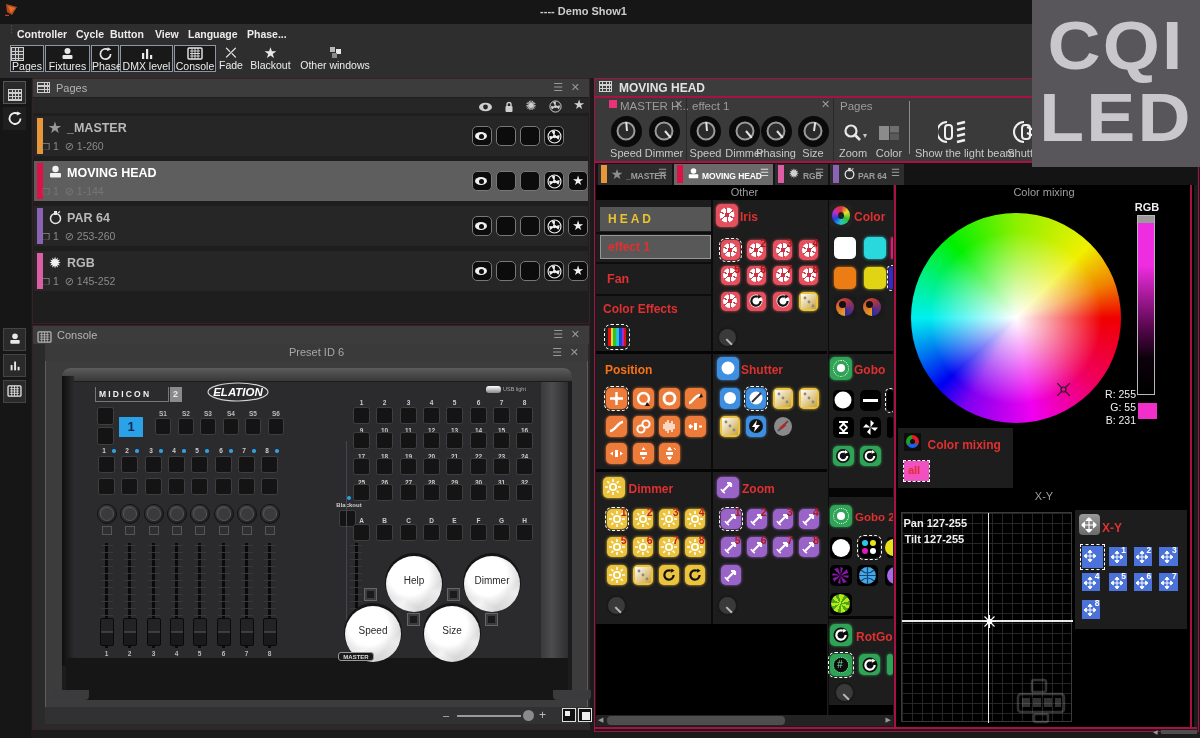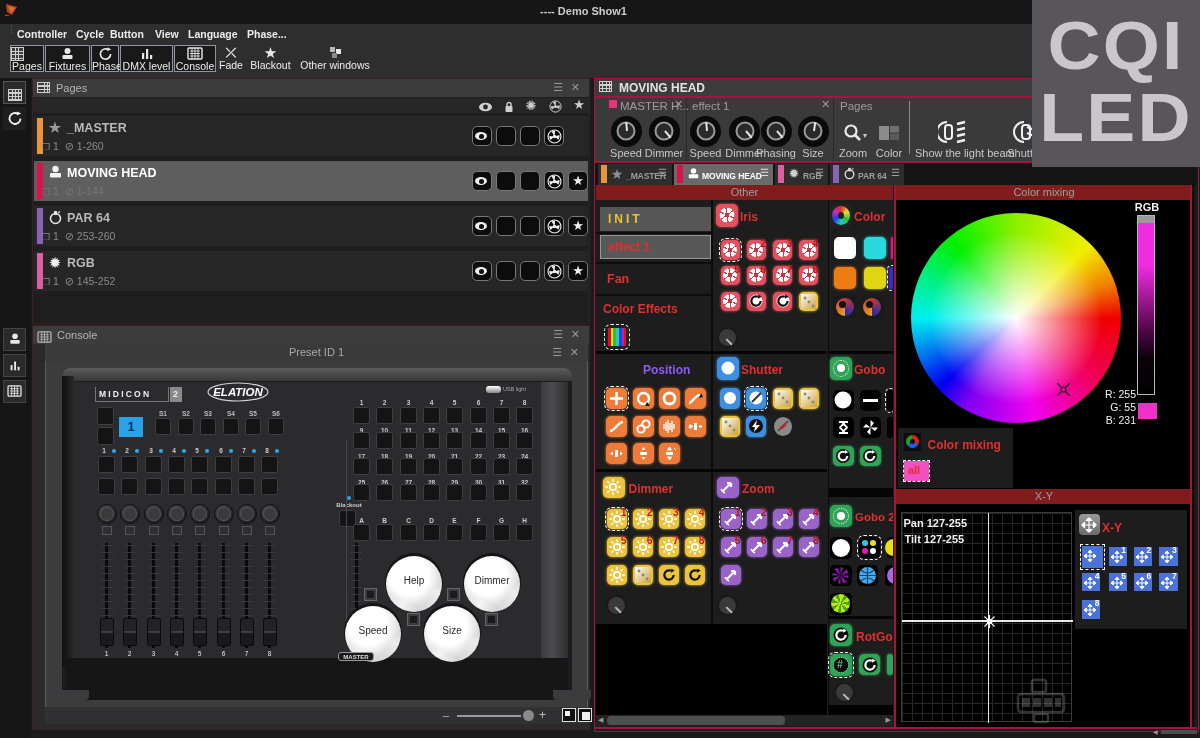--- a/index.html
+++ b/index.html
@@ -10,21 +10,21 @@
 .ic-grid{display:inline-block;width:13px;height:11px;border:1px solid #cfcfcf;background:
  linear-gradient(#cfcfcf 0 0) 0 2.5px/100% 1px no-repeat,
  repeating-linear-gradient(90deg,transparent 0 2.5px,#cfcfcf 2.5px 3.5px),
  repeating-linear-gradient(transparent 0 2.5px,#cfcfcf 2.5px 3.5px);
  background-color:#3c3c3c;vertical-align:-2px;}
 .knob{position:absolute;border-radius:50%;background:#0a0a0a;}
 .knob .ring{position:absolute;left:50%;top:50%;transform:translate(-50%,-50%);border-radius:50%;border:2.5px solid #9a9a9a;background:#2a2a2a;}
 .knob .ptr{position:absolute;left:50%;top:50%;width:2px;height:38%;background:#e5e5e5;transform-origin:50% 0%;}
 .cell{position:absolute;border-radius:5px;}
 .sel{outline:1.5px dashed #fff;outline-offset:1.5px;}
-.hdrbar{position:absolute;background:#7f1d1d;color:#9f9f9f;font-size:11px;text-align:center;line-height:15px;height:15px;}
+.hdrbar{position:absolute;background:#000000;color:#9f9f9f;font-size:11px;text-align:center;line-height:15px;height:15px;}
 .pgbtn{position:absolute;width:20px;height:20px;background:#0c0c0c;border:1.6px solid #787878;border-radius:5px;color:#fff;text-align:center;}
 </style>
 </head>
 <body>
 <div id="app">
 
 <div class="abs" style="left:0;top:0;width:1200px;height:24px;background:#161616;">
   <div class="abs" style="left:4px;top:2px;width:15px;height:13px;"><svg width="15" height="13" viewBox="0 0 15 13">
           <path d="M2 1 L13 4 L8 12 L3 9 Z" fill="#b8491e"></path>
           <path d="M4 3 L11 5 L7 10z" fill="#e07030"></path>
@@ -251,21 +251,21 @@
         <span style="position:absolute;left:4px;top:3px;"><svg width="15" height="12" viewBox="0 0 16 13">
             <rect x="1" y="1" width="14" height="11" rx="1" fill="none" stroke="#b4b4b4" stroke-width="1.4"></rect>
             <path d="M3 4h10M3 6.5h10M3 9h10M5 1v11M8 1v11M11 1v11" stroke="#b4b4b4" stroke-width="0.9"></path>
           </svg></span>
         <span style="position:absolute;left:24px;top:3px;color:#b4b4b4;font-size:11px;">Console</span>
         <span style="position:absolute;right:26px;top:2px;color:#999;font-size:11px;">☰</span>
         <span style="position:absolute;right:9px;top:2px;color:#999;font-size:11px;">✕</span>
       </div>
       <div class="abs" style="left:12px;top:18px;width:543px;height:380px;background:#3c3c3c;border:1px solid #5d5d5d;"></div>
       <div class="abs" style="left:12px;top:18px;width:543px;height:17px;background:#3a3a3a;">
-        <span style="position:absolute;left:0;top:2px;width:100%;text-align:center;color:#a8a8a8;font-size:11px;">Preset ID 1</span>
+        <span style="position:absolute;left:0;top:2px;width:100%;text-align:center;color:#a8a8a8;font-size:11px;">Preset ID 6</span>
         <span style="position:absolute;right:26px;top:2px;color:#999;font-size:11px;">☰</span>
         <span style="position:absolute;right:9px;top:2px;color:#999;font-size:11px;">✕</span>
       </div>
       <div class="abs" style="left:29px;top:42px;width:510px;height:332px;background:#1c1c1e;border-radius:8px 8px 3px 3px;"></div>
       <div class="abs" style="left:29px;top:42px;width:510px;height:13px;background:linear-gradient(#5c5c5c,#383838);border-radius:8px 8px 0 0;"></div>
       <div class="abs" style="left:33px;top:56px;width:502px;height:276px;background:#2b2b2d;"></div>
       <div class="abs" style="left:29px;top:50px;width:12px;height:290px;background:linear-gradient(90deg,#0e0e0e,#2a2a2a);"></div>
       <div class="abs" style="left:508px;top:56px;width:27px;height:276px;background:linear-gradient(90deg,#3a3a3c,#4c4c4e 40%,#2e2e30);"></div>
       <div class="abs" style="left:33px;top:332px;width:502px;height:42px;background:#161617;"></div>
       <div class="abs" style="left:18px;top:364px;width:38px;height:10px;background:#3b3b3d;border-radius:0 0 4px 4px;"></div>
@@ -636,31 +636,31 @@
           <div class="abs" style="left:0;top:268.5px;width:231px;height:3px;background:#050505;"></div>
           <div class="abs" style="left:233px;top:151px;width:64px;height:3px;background:#050505;"></div>
           <div class="abs" style="left:233px;top:288px;width:64px;height:9px;background:#050505;"></div>
           <div class="abs" style="left:233px;top:416px;width:64px;height:3px;background:#050505;"></div>
           <div class="abs" style="left:0;top:424px;width:231px;height:92px;background:#000;"></div>
           <div class="abs" style="left:233px;top:505px;width:64px;height:11px;background:#000;"></div>
           <div class="abs" style="left:0;top:31.5px;width:115px;height:2px;background:#0d0d0d;"></div>
           <div class="abs" style="left:0;top:61.5px;width:115px;height:2px;background:#0d0d0d;"></div>
           <div class="abs" style="left:0;top:93.5px;width:115px;height:2px;background:#0d0d0d;"></div>
           <div class="abs" style="left:4px;top:6.5px;width:110.5px;height:24px;background:#565656;">
-            <span style="position:absolute;left:8px;top:5px;color:#e8c42e;font-weight:bold;font-size:12px;letter-spacing:3px;">INIT</span>
+            <span style="position:absolute;left:8px;top:5px;color:#e8c42e;font-weight:bold;font-size:12px;letter-spacing:3px;">HEAD</span>
           </div>
           <div class="abs" style="left:4px;top:34.5px;width:110.5px;height:24px;background:#585858;border:1px solid #979797;">
             <span style="position:absolute;left:7px;top:4px;color:#e03030;font-weight:bold;font-size:12px;">effect 1</span>
           </div>
           <div class="abs" style="left:11px;top:72px;color:#e03030;font-weight:bold;font-size:12.5px;">Fan</div>
           <div class="abs" style="left:7px;top:102px;color:#e03030;font-weight:bold;font-size:12px;">Color Effects</div>
           <div class="cell sel" style="left:10px;top:126px;width:22px;height:22px;background:#222;box-shadow:0 0 3px #222;">
             <span style="position:absolute;left:2px;top:2px;right:2px;bottom:2px;background:linear-gradient(90deg,#e01010 0 15%,#e8e020 15% 30%,#30c030 30% 45%,#20c8c8 45% 60%,#2040e0 60% 75%,#a030c0 75% 90%,#e01010 90%);"></span>
           </div>
-          <div class="abs" style="left:9px;top:163px;color:#8b5cf6;font-weight:bold;font-size:12px;margin-left:38px;">Position</div>
+          <div class="abs" style="left:9px;top:163px;color:#f97316;font-weight:bold;font-size:12px;">Position</div>
           <div class="cell sel" style="left:9.9px;top:187.5px;width:21px;height:21px;background:#ed7b3a;box-shadow:0 0 3px #ed7b3a;">
             <svg width="15" height="15" viewBox="0 0 15 15" style="position:absolute;left:3px;top:3px;">
               <path d="M7.5 1v13M1 7.5h13" stroke="#fff" stroke-width="2.4"></path>
               <circle cx="7.5" cy="7.5" r="2.2" fill="#fff"></circle>
             </svg>
           </div>
           <div class="cell" style="left:36.5px;top:187.5px;width:21px;height:21px;background:#ed7b3a;box-shadow:0 0 3px #ed7b3a;">
             <svg width="15" height="15" viewBox="0 0 15 15" style="position:absolute;left:3px;top:3px;">
               <circle cx="7.5" cy="7.5" r="5.5" fill="none" stroke="#fff" stroke-width="2.4"></circle>
               <path d="M11 11 l3 4 -5 0z" fill="#1a1a1a"></path>

